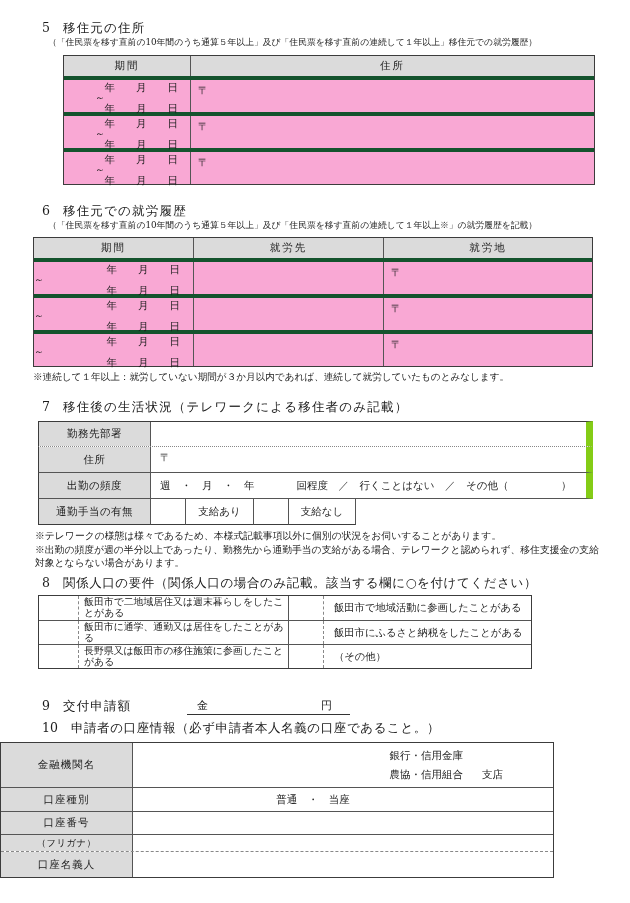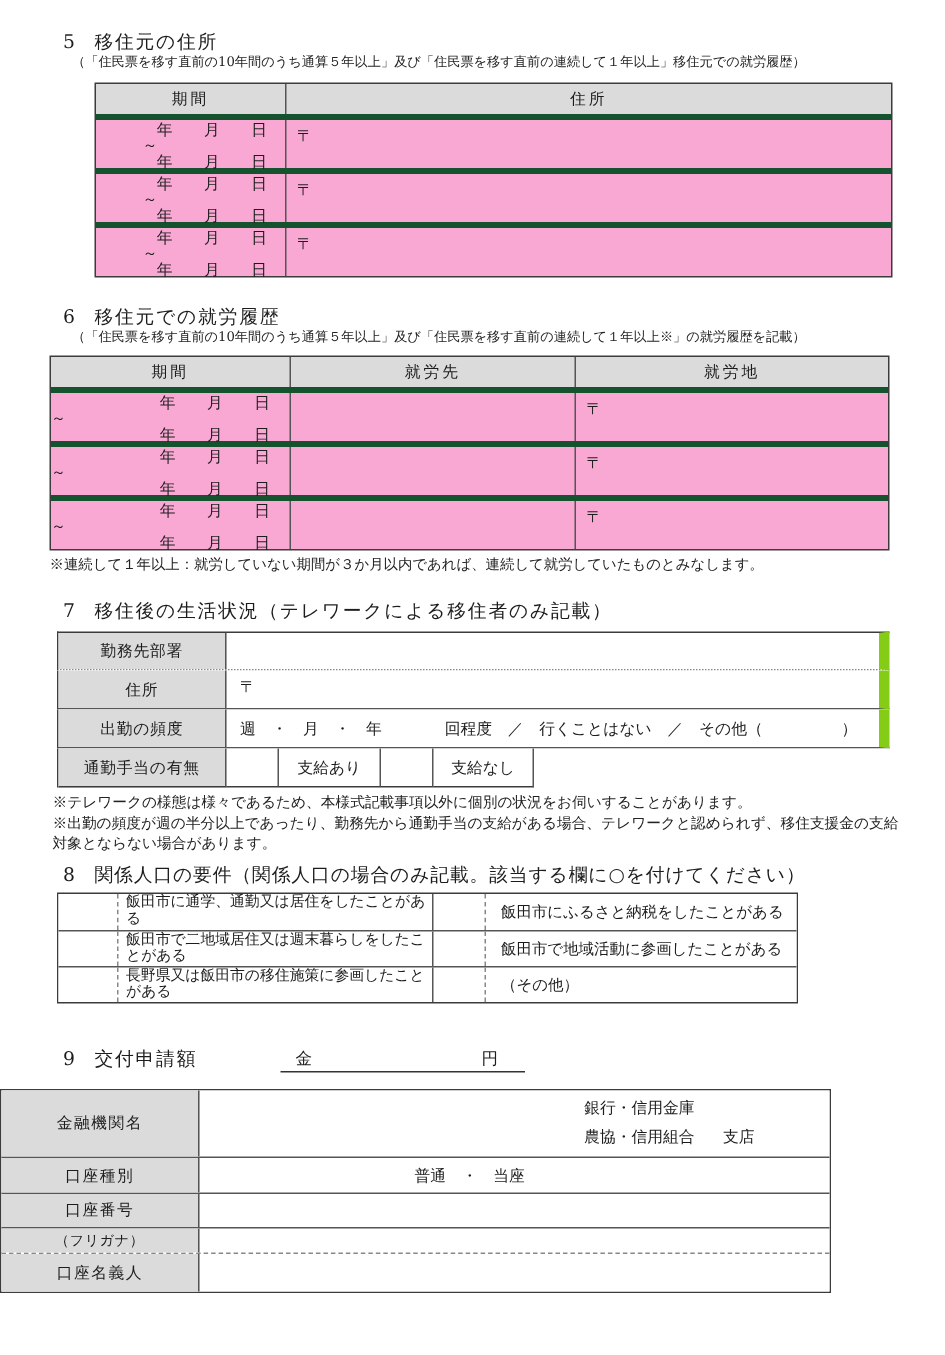--- a/index.html
+++ b/index.html
@@ -221,29 +221,29 @@
   </div>
 
   <div class="section" style="top:575px;">
     <div class="heading">
       <span class="no">8</span>
       <span class="ttl" style="letter-spacing:0.6px;">関係人口の要件（関係人口の場合のみ記載。該当する欄に○を付けてください）</span>
     </div>
     <div class="t8">
       <div class="row">
         <div class="cb1"></div>
+        <div class="txt1">飯田市で二地域居住又は週末暮らしをしたことがある</div>
+        <div class="cb2"></div>
+        <div class="txt2">飯田市で地域活動に参画したことがある</div>
+      </div>
+      <div class="row">
+        <div class="cb1"></div>
         <div class="txt1">飯田市に通学、通勤又は居住をしたことがある</div>
         <div class="cb2"></div>
         <div class="txt2">飯田市にふるさと納税をしたことがある</div>
-      </div>
-      <div class="row">
-        <div class="cb1"></div>
-        <div class="txt1">飯田市で二地域居住又は週末暮らしをしたことがある</div>
-        <div class="cb2"></div>
-        <div class="txt2">飯田市で地域活動に参画したことがある</div>
       </div>
       <div class="row">
         <div class="cb1"></div>
         <div class="txt1">長野県又は飯田市の移住施策に参画したことがある</div>
         <div class="cb2"></div>
         <div class="txt2">（その他）</div>
       </div>
     </div>
   </div>
 
@@ -252,20 +252,24 @@
       <span class="no">9</span>
       <span class="ttl">交付申請額</span>
     </div>
     <div class="amount">
       <span>金</span>
       <span>円</span>
     </div>
   </div>
 
   <div class="section" style="top:720px;">
+    <div class="heading">
+      <span class="no">10</span>
+      <span class="ttl" style="letter-spacing:0.6px;">申請者の口座情報（必ず申請者本人名義の口座であること。）</span>
+    </div>
     <div class="t10">
       <div class="row r-bank">
         <div class="label">金融機関名</div>
         <div class="val">
           <div class="bankline">銀行・信用金庫</div>
           <div class="bankline">
             <span>農協・信用組合</span>
             <span class="branch">支店</span>
           </div>
         </div>

